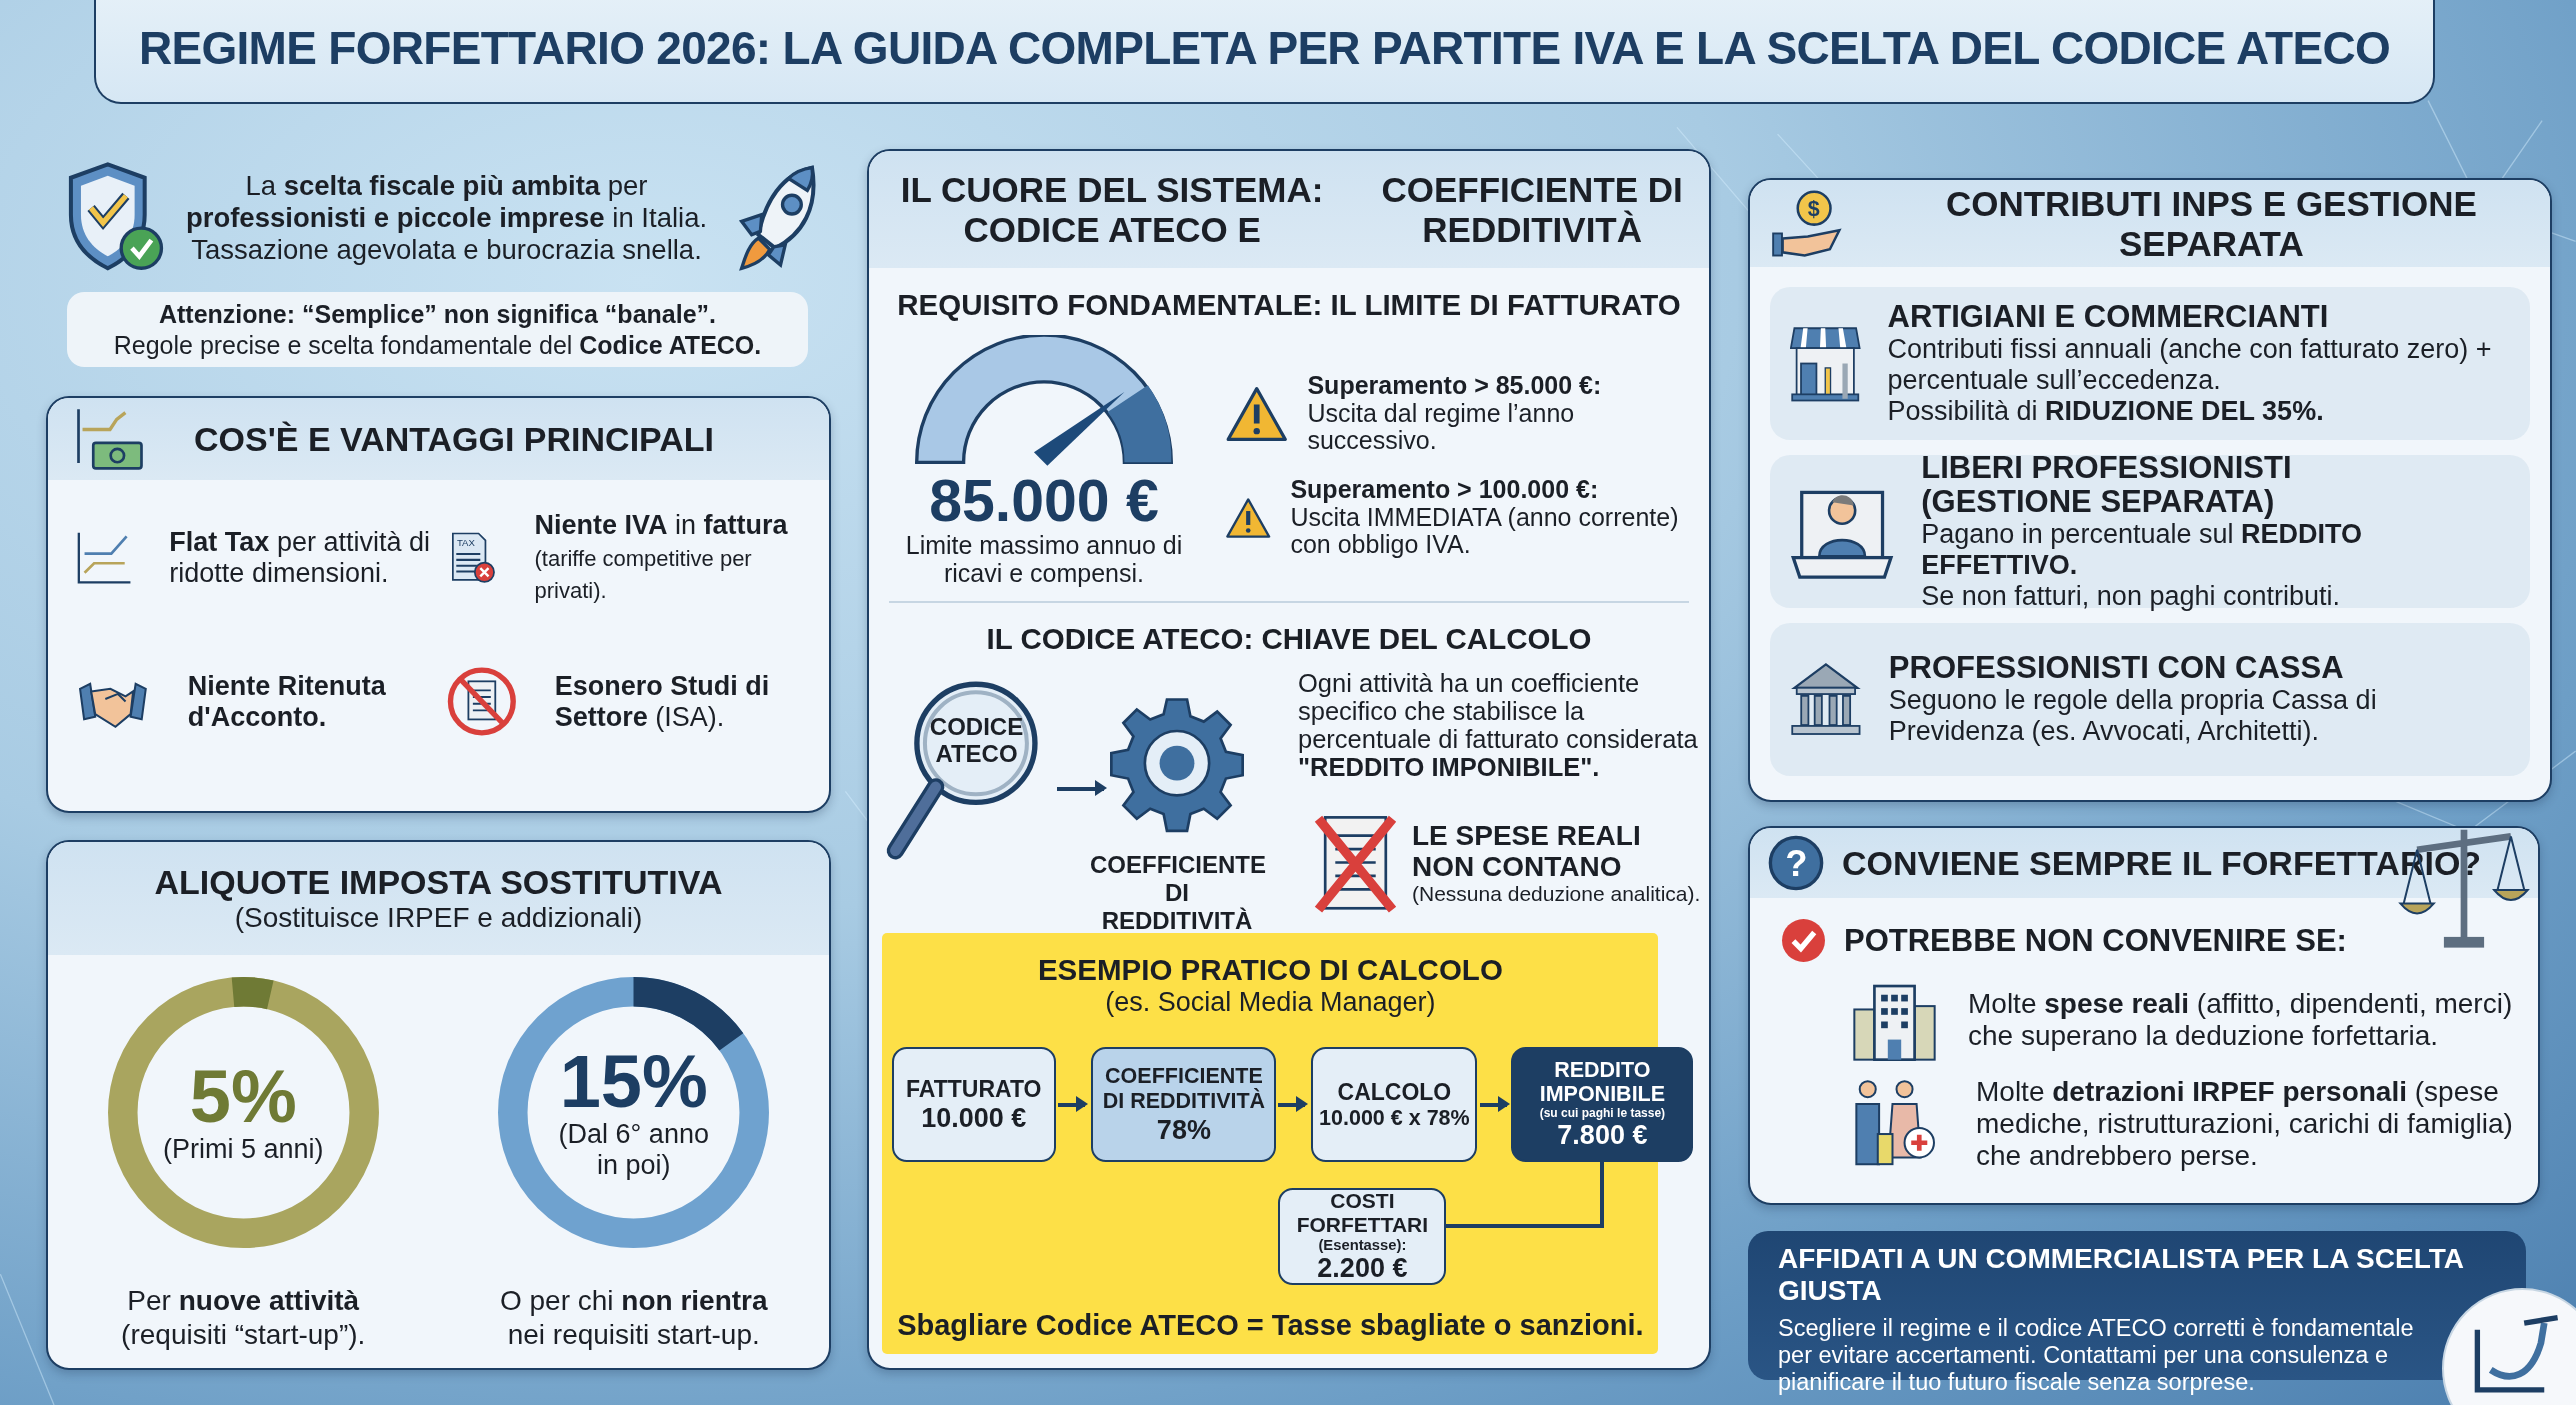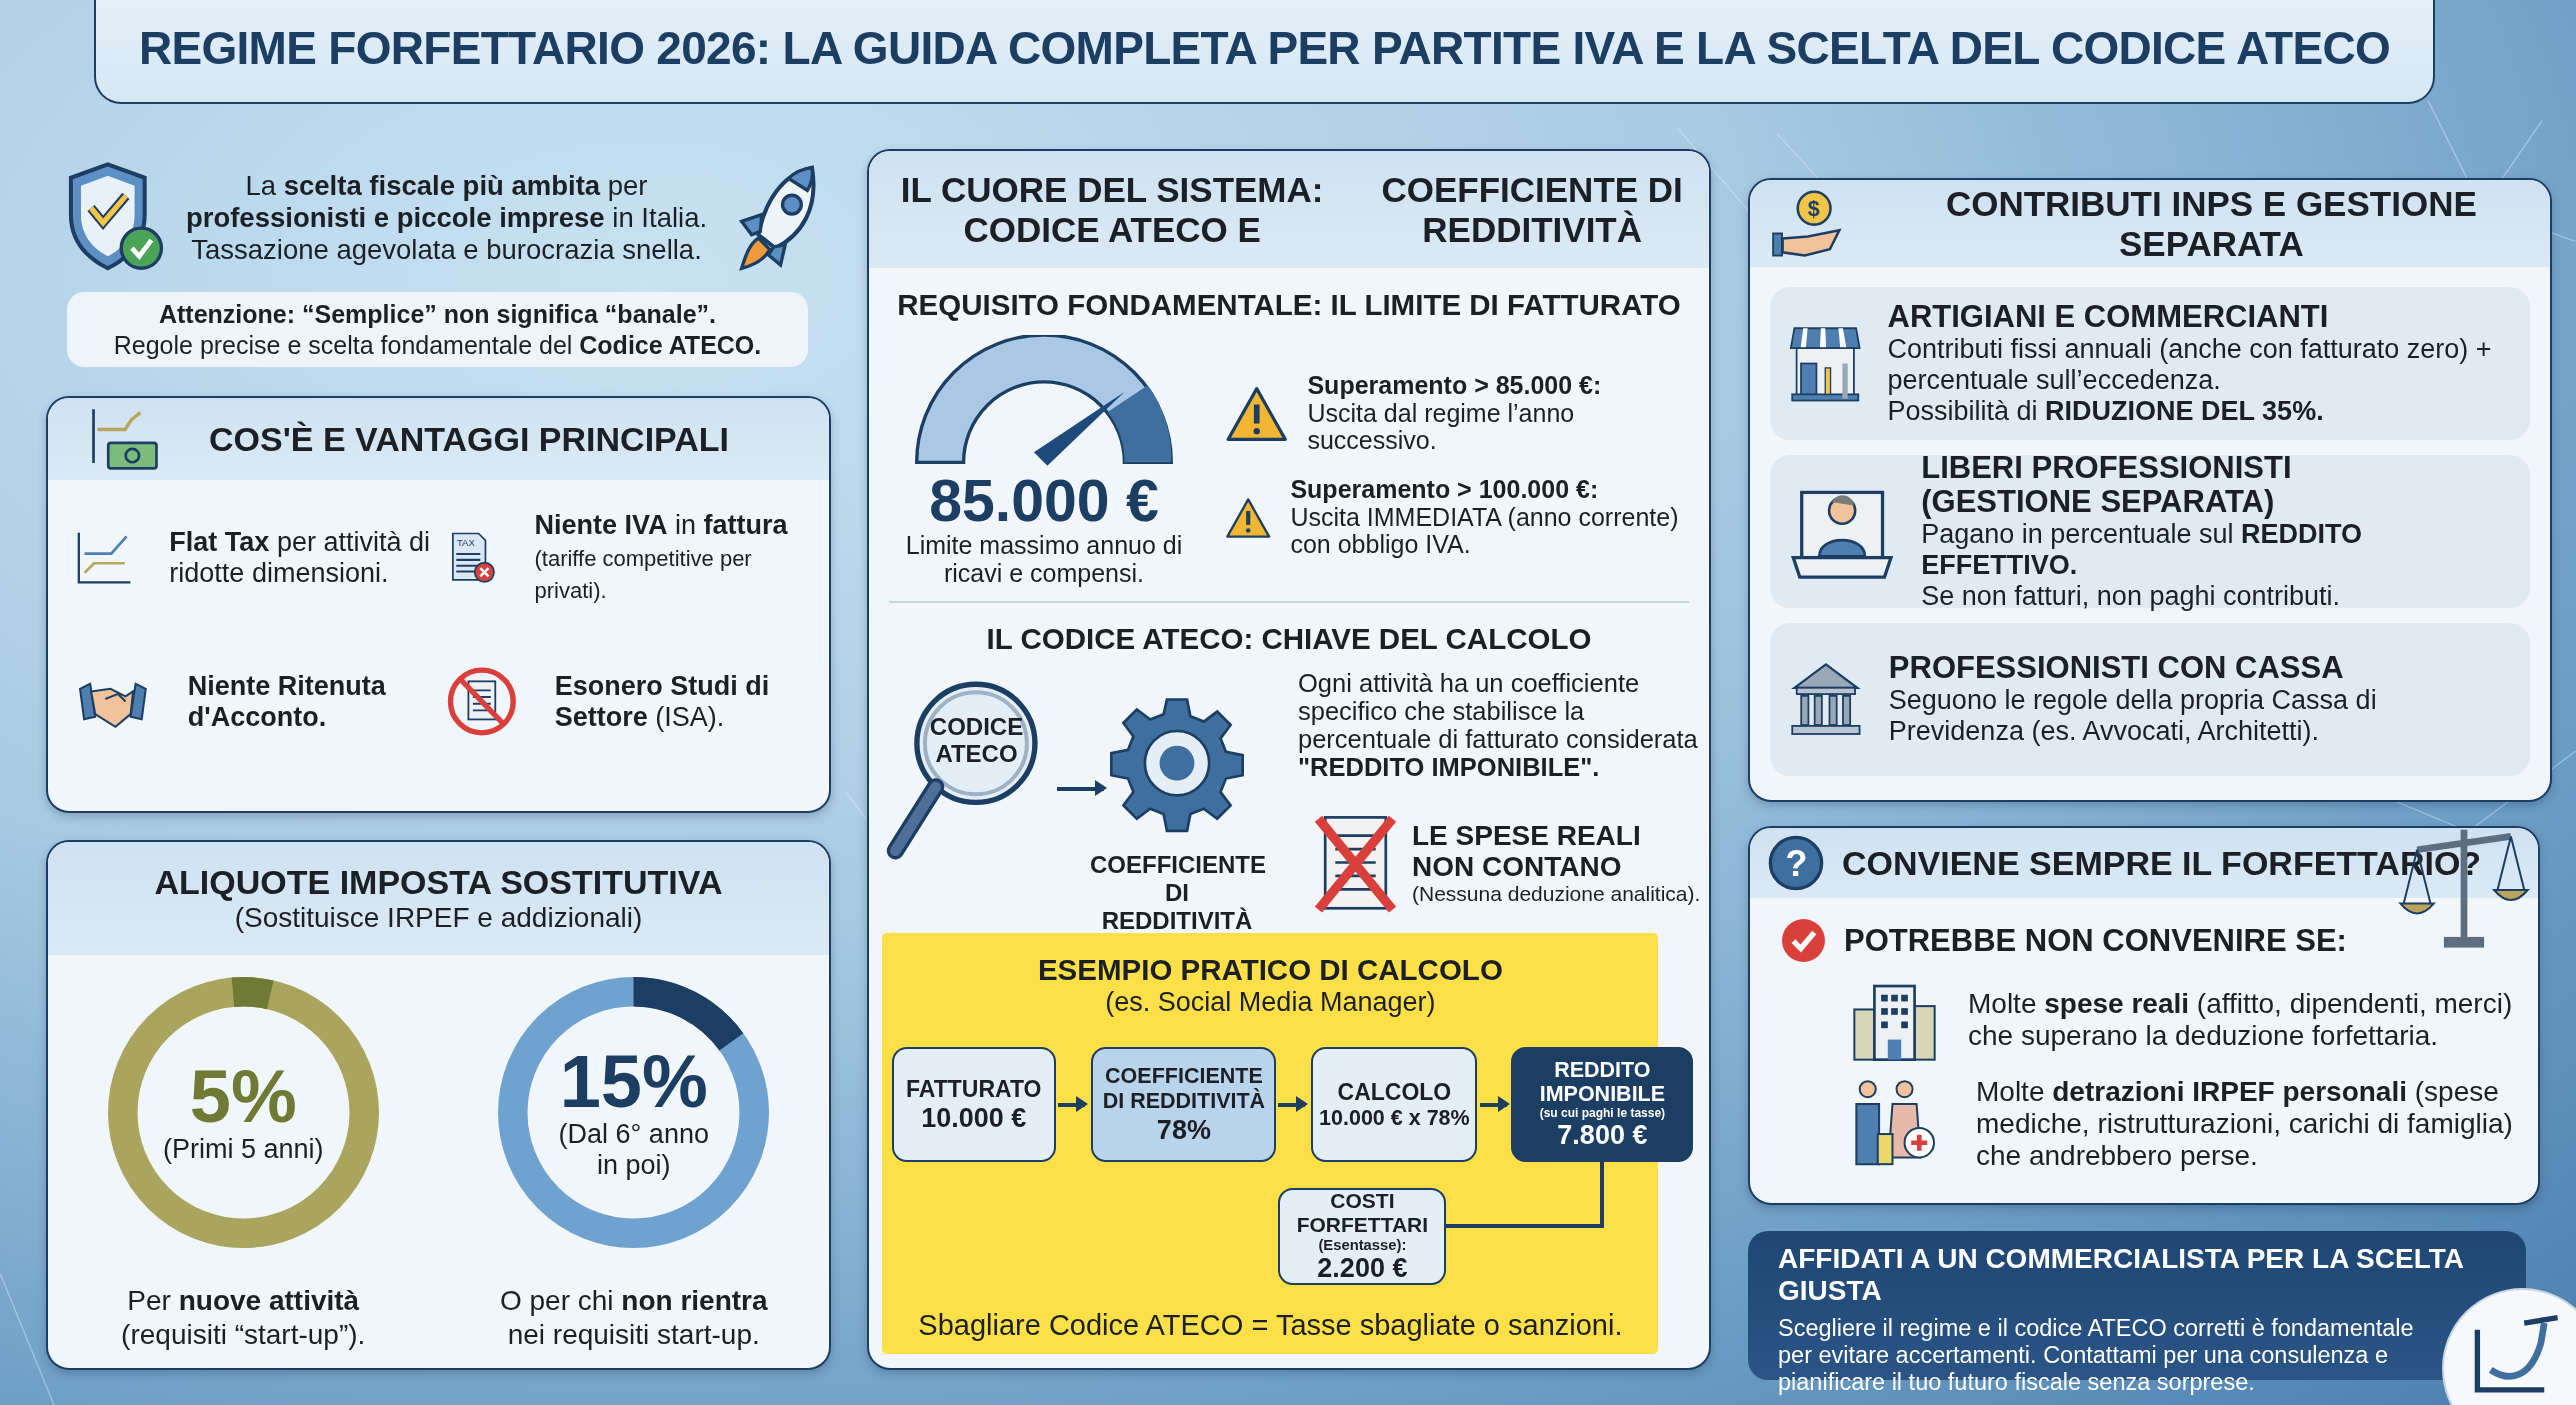--- a/index.html
+++ b/index.html
@@ -72,21 +72,21 @@
     <path d="M45 115 C30 125 25 145 20 160 C40 155 55 145 62 132Z" fill="#f09a3e" stroke="#1d3e63" stroke-width="5"></path>
   </svg>
 </div>
 
 <div class="notice">
   <div class="b">Attenzione: “Semplice” non significa “banale”.</div>
   <div><span>Regole precise e scelta fondamentale del </span><span class="b">Codice ATECO.</span></div>
 </div>
 
 <div class="card" style="left:46px;top:396px;width:785px;height:417px">
-  <div class="card-head" style="height:82px;justify-content:flex-start;padding-left:40px;gap:47px">
+  <div class="card-head" style="height:82px;justify-content:flex-start;padding-left:25px;gap:47px">
     <svg width="74" height="67" viewBox="0 0 110 100">
       <path d="M8 5 L8 85" stroke="#1d3e63" stroke-width="4"></path>
       <path d="M14 35 L55 35 L65 20 L78 10" fill="none" stroke="#b8a45a" stroke-width="5"></path>
       <rect x="30" y="55" width="72" height="38" rx="4" fill="#7dbb7d" stroke="#1d3e63" stroke-width="4"></rect>
       <circle cx="66" cy="74" r="10" fill="none" stroke="#1d3e63" stroke-width="4"></circle>
     </svg>
     <span style="font-size:34px">COS'È E VANTAGGI PRINCIPALI</span>
   </div>
   <div class="adv-grid">
     <div class="adv">
@@ -255,21 +255,21 @@
         <div style="font-size:27px">7.800 €</div>
       </div>
     <div style="position:absolute;left:718px;top:229px;width:4px;height:66px;background:#1d3e63"></div>
     <div style="position:absolute;left:564px;top:291px;width:158px;height:4px;background:#1d3e63"></div>
     <div style="position:absolute;left:551px;top:284px;border-right:12px solid #1d3e63;border-top:8.7px solid transparent;border-bottom:8.7px solid transparent"></div>
     <div class="flowbox" style="left:396px;top:255px;width:168px;height:97px">
         <div style="font-size:21px">COSTI FORFETTARI</div>
         <div style="font-size:14.8px">(Esentasse):</div>
         <div style="font-size:27px">2.200 €</div>
       </div>
-    <div style="position:absolute;left:0;right:0;top:376px;text-align:center;font-size:29px;font-weight:400">Sbagliare Codice ATECO = Tasse sbagliate o sanzioni.</div>
+    <div style="position:absolute;left:0;right:0;top:376px;text-align:center;font-size:29px;font-weight:700">Sbagliare Codice ATECO = Tasse sbagliate o sanzioni.</div>
   </div>
 </div>
 
 <div class="card" style="left:1748px;top:178px;width:804px;height:624px">
   <div class="card-head" style="height:87px;justify-content:flex-start;padding-left:20px;gap:27px">
     <svg width="81" height="74" viewBox="0 0 120 110">
       <circle cx="70" cy="30" r="26" fill="#f2c54a" stroke="#1d3e63" stroke-width="4"></circle>
         <text x="60" y="42" font-size="34" font-family="Liberation Sans, sans-serif" fill="#1d3e63">$</text>
       <rect x="5" y="70" width="14" height="35" fill="#4f7fb0" stroke="#1d3e63" stroke-width="3"></rect>
       <path d="M20 78 L60 75 L110 65 L95 95 L55 105 L20 100Z" fill="#f2c39a" stroke="#1d3e63" stroke-width="4"></path>

